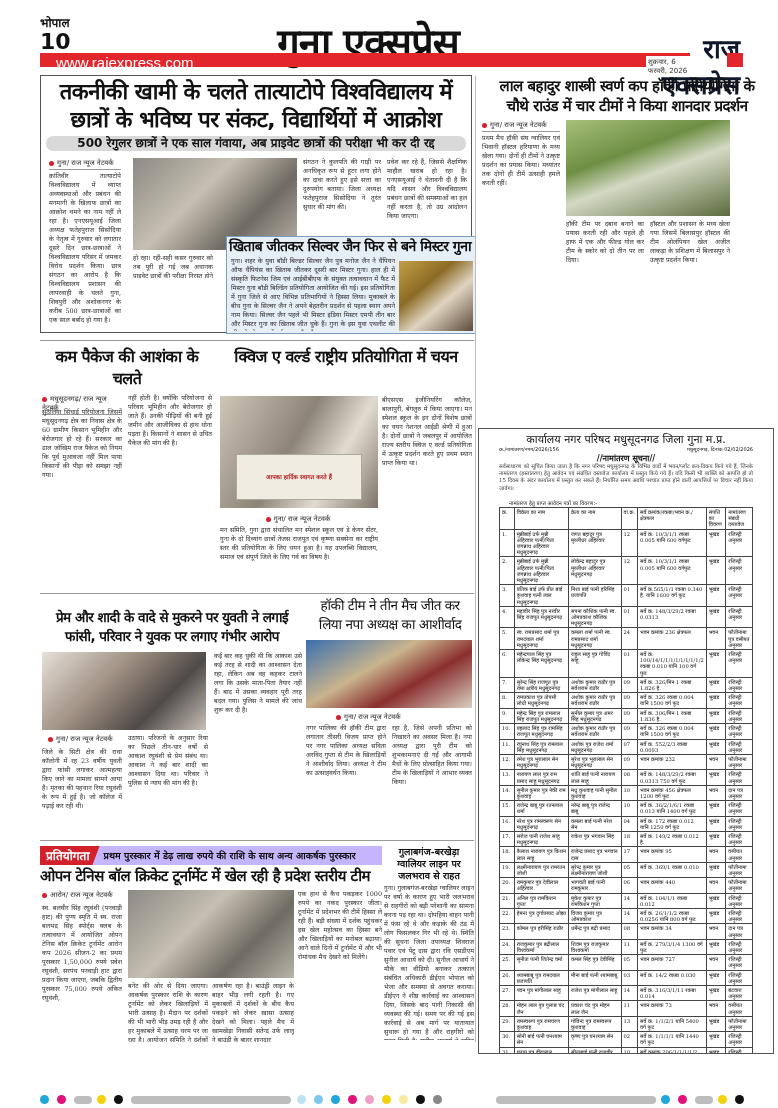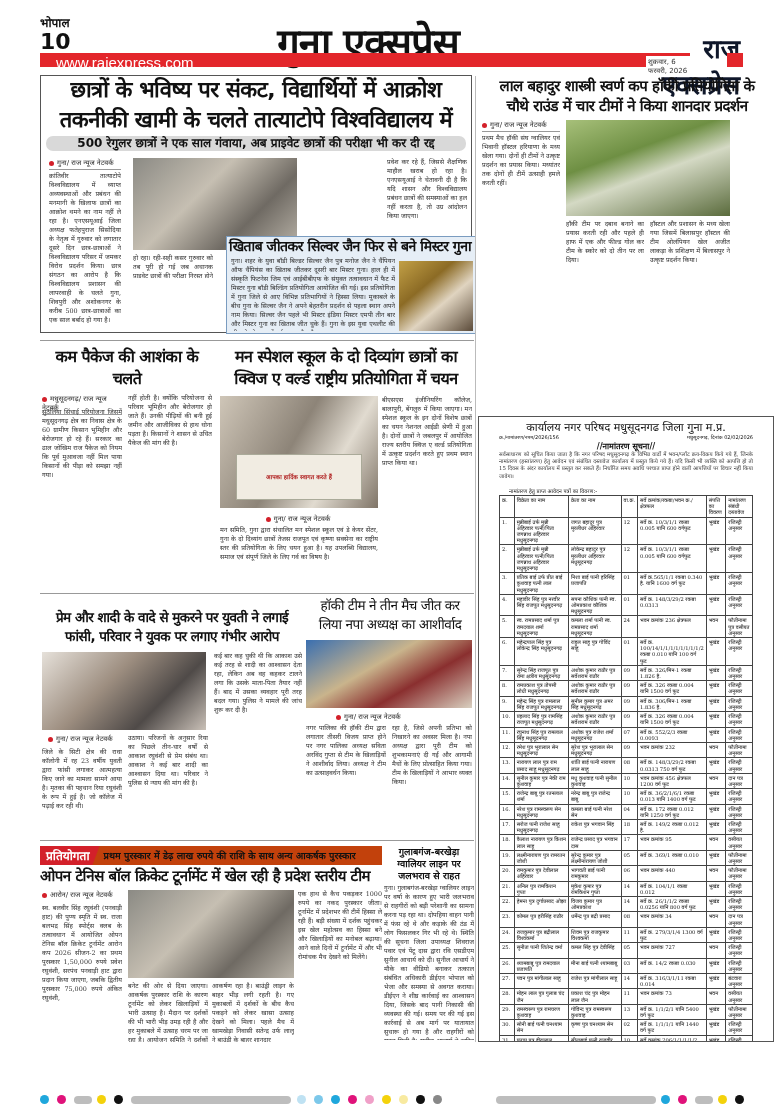--- a/index.html
+++ b/index.html
@@ -39,27 +39,28 @@
 </div>
 <div class="abs masthead-title" style="left:198px;top:14px;width:340px;text-align:center;">गुना एक्सप्रेस</div>
 <div class="abs brand" style="left:620px;top:30px;width:120px;text-align:right;">राज एक्सप्रेस</div>
 <div class="abs redbar" style="left:40px;top:53px;width:650px;">
   <span class="url">www.rajexpress.com</span>
 </div>
 <div class="abs date" style="left:646px;top:56px;width:50px;background:#fff;padding:1px 2px;">शुक्रवार, 6 फरवरी, 2026</div>
 <div class="abs" style="left:727px;top:53px;width:16px;height:14px;background:#e3262b;"></div>
 
 <div class="abs box" style="left:40px;top:75px;width:432px;height:258px;">
+  <div class="h-big" style="font-size:22px;text-align:center;line-height:28px;margin-top:2px;">तकनीकी खामी के चलते तात्याटोपे विश्वविद्यालय में</div>
   <div class="h-big" style="font-size:22px;text-align:center;line-height:28px;">छात्रों के भविष्य पर संकट, विद्यार्थियों में आक्रोश</div>
-  <div class="h-big" style="font-size:22px;text-align:center;line-height:28px;margin-top:2px;">तकनीकी खामी के चलते तात्याटोपे विश्वविद्यालय में</div>
   <div class="sub-banner" style="margin:2px 5px;line-height:15px;">500 रेगुलर छात्रों ने एक साल गंवाया, अब प्राइवेट छात्रों की परीक्षा भी कर दी रद्द</div>
   <div class="abs byline" style="left:8px;top:82px;width:72px;"><span class="dot"></span><span>गुना/ राज न्यूज नेटवर्क</span></div>
   <div class="abs txt" style="left:8px;top:96px;width:72px;height:158px;">क्रांतिवीर तात्याटोपे विश्वविद्यालय में व्याप्त अव्यवस्थाओं और प्रबंधन की मनमानी के खिलाफ छात्रों का आक्रोश थमने का नाम नहीं ले रहा है। एनएसयूआई जिला अध्यक्ष फतेहपुराज सिसोदिया के नेतृत्व में गुरुवार को लगातार दूसरे दिन छात्र-छात्राओं ने विश्वविद्यालय परिसर में जमकर विरोध प्रदर्शन किया। छात्र संगठन का आरोप है कि विश्वविद्यालय प्रशासन की लापरवाही के चलते गुना, शिवपुरी और अशोकनगर के करीब 500 छात्र-छात्राओं का एक साल बर्बाद हो गया है।</div>
   <div class="abs photo" style="left:92px;top:82px;width:164px;height:92px;"></div>
   <div class="abs txt" style="left:92px;top:178px;width:80px;height:24px;">हो रहा। रही-सही कसर गुरुवार को तब पूरी हो गई जब अचानक प्राइवेट छात्रों की परीक्षा निरस्त होने की सूचना दी गई, जिससे परीक्षार्थियों में हड़कंप मच गया। प्रदर्शन के दौरान छात्रों ने प्रशासन के खिलाफ जमकर नारेबाजी की।</div>
+  <div class="abs txt" style="left:262px;top:82px;width:78px;height:78px;">संगठन ने कुलपति की गाड़ी पर अनधिकृत रूप से हूटर लगा होने का दावा करते हुए इसे सत्ता का दुरुपयोग बताया। जिला अध्यक्ष फतेहपुराज सिसोदिया ने तुरंत सुधार की मांग की।</div>
   <div class="abs txt" style="left:346px;top:82px;width:80px;height:78px;">प्रवेश कर रहे हैं, जिससे शैक्षणिक माहौल खराब हो रहा है। एनएसयूआई ने चेतावनी दी है कि यदि शासन और विश्वविद्यालय प्रबंधन छात्रों की समस्याओं का हल नहीं करता है, तो उग्र आंदोलन किया जाएगा।</div>
 </div>
 
 <div class="abs" style="left:226px;top:236px;width:250px;height:98px;background:#e6eef6;border:1px solid #7a9cc0;">
   <div class="h-big" style="font-size:14px;line-height:18px;padding-left:2px;white-space:nowrap;overflow:hidden;">खिताब जीतकर सिल्वर जैन फिर से बने मिस्टर गुना</div>
   <div class="abs txt" style="left:4px;top:20px;width:164px;height:74px;">गुना। शहर के युवा बॉडी बिल्डर सिल्वर जैन पुत्र मनोज जैन ने चैंपियन ऑफ चैंपियंस का खिताब जीतकर दूसरी बार मिस्टर गुना। हाल ही में संस्कृति फिटनेस जिम एवं आईबीबीएफ के संयुक्त तत्वावधान में फैट में मिस्टर गुना बॉडी बिल्डिंग प्रतियोगिता आयोजित की गई। इस प्रतियोगिता में गुना जिले से आए विभिन्न प्रतिभागियों ने हिस्सा लिया। मुकाबले के बीच गुना के सिल्वर जैन ने अपने बेहतरीन प्रदर्शन से पहला स्थान अपने नाम किया। सिल्वर जैन पहले भी मिस्टर इंडिया मिस्टर एमपी तीन बार और मिस्टर गुना का खिताब जीत चुके हैं। गुना के इस युवा एथलीट की जीत से पूरे शहर में हर्ष का माहौल है।</div>
   <div class="abs photo5" style="left:172px;top:24px;width:74px;height:70px;"></div>
 </div>
 
 <div class="abs" style="left:478px;top:76px;width:298px;height:338px;">
@@ -73,31 +74,30 @@
 </div>
 
 <div class="abs" style="left:40px;top:346px;width:174px;height:246px;">
   <div class="h-big" style="font-size:16px;line-height:22px;text-align:center;">कम पैकेज की आशंका के चलते</div>
   <div class="abs byline" style="left:2px;top:48px;width:80px;"><span class="dot"></span><span>मधुसूदनगढ़/ राज न्यूज नेटवर्क</span></div>
   <div class="abs txt" style="left:2px;top:62px;width:80px;height:180px;">सुठलिया सिंचाई परियोजना जिसमें मधुसूदनगढ़ क्षेत्र का निवास क्षेत्र के 60 ग्रामीण किसान भूमिहीन और बेरोजगार हो रहे हैं। सरकार का ढाल जोखिम राज पैकेज को नियम कि पूर्व मुआवजा नहीं मिल पाया किसानों की पीड़ा को समझा नहीं गया।</div>
   <div class="abs txt" style="left:88px;top:48px;width:84px;height:194px;">नहीं होती है। क्योंकि परियोजना से परिवार भूमिहीन और बेरोजगार हो जाते हैं। उनकी पीढ़ियों की बनी हुई जमीन और आजीविका से हाथ धोना पड़ता है। किसानों ने शासन से उचित पैकेज की मांग की है।</div>
 </div>
 
 <div class="abs" style="left:218px;top:346px;width:256px;height:246px;">
-  <div class="h-big" style="font-size:16px;line-height:22px;text-align:center;">मन स्पेशल स्कूल के दो दिव्यांग छात्रों का</div>
   <div class="h-big" style="font-size:16px;line-height:22px;text-align:center;">क्विज ए वर्ल्ड राष्ट्रीय प्रतियोगिता में चयन</div>
   <div class="abs photo3" style="left:2px;top:50px;width:158px;height:112px;">
     <div class="abs" style="left:16px;top:58px;width:126px;height:46px;background:#f1ece2;border:1px solid #aa9;font-size:6px;text-align:center;color:#b02020;padding-top:18px;font-weight:bold;">आपका हार्दिक स्वागत करते हैं</div>
   </div>
   <div class="abs byline" style="left:20px;top:168px;width:120px;text-align:center;border:none;"><span class="dot"></span><span>गुना/ राज न्यूज नेटवर्क</span></div>
   <div class="abs txt" style="left:2px;top:180px;width:158px;height:62px;">मन समिति, गुना द्वारा संचालित मन स्पेशल स्कूल एवं डे केयर सेंटर, गुना के दो दिव्यांग छात्रों तेजस राजपूत एवं कृष्णा सक्सेना का राष्ट्रीय स्तर की प्रतियोगिता के लिए चयन हुआ है। यह उपलब्धि विद्यालय, समाज एवं संपूर्ण जिले के लिए गर्व का विषय है।</div>
   <div class="abs txt" style="left:164px;top:50px;width:90px;height:192px;">बीएसएस इंजीनियरिंग कॉलेज, बालापुरी, बेंगलुरु में किया जाएगा। मन स्पेशल स्कूल के इन दोनों विशेष छात्रों का चयन नेशनल आईडी श्रेणी में हुआ है। दोनों छात्रों ने जबलपुर में आयोजित राज्य स्तरीय क्विज ए वर्ल्ड प्रतियोगिता में उत्कृष्ट प्रदर्शन करते हुए प्रथम स्थान प्राप्त किया था।</div>
 </div>
 
-<div class="abs box" style="left:478px;top:416px;width:296px;height:626px;padding:2px 20px;overflow:hidden;">
+<div class="abs box" style="left:478px;top:428px;width:296px;height:626px;padding:2px 20px;overflow:hidden;">
   <div style="font-size:11px;text-align:center;font-family:'DejaVu Serif',serif;">कार्यालय नगर परिषद मधुसूदनगढ जिला गुना म.प्र.</div>
   <div style="display:flex;justify-content:space-between;font-size:5px;">
     <span>क्र./नामांतरण/नपम/2026/156</span>
     <span>मधुसूदनगढ़, दिनांक 02/02/2026</span>
   </div>
   <div style="font-size:8px;text-align:center;font-weight:bold;">//नामांतरण सूचना//</div>
   <div class="txt" style="font-size:5.4px;line-height:7.2px;height:36px;">सर्वसाधारण को सूचित किया जाता है कि नगर परिषद मधुसूदनगढ़ के विभिन्न वार्डों में भवन/प्लॉट क्रय-विक्रय किये गये हैं, जिनके नामांतरण (हस्तांतरण) हेतु आवेदन एवं संबंधित दस्तावेज कार्यालय में प्रस्तुत किये गये हैं। यदि किसी भी व्यक्ति को आपत्ति हो तो 15 दिवस के अंदर कार्यालय में प्रस्तुत कर सकते हैं। निर्धारित समय अवधि पश्चात प्राप्त होने वाली आपत्तियों पर विचार नहीं किया जावेगा।</div>
   <div style="font-size:5.4px;padding-left:10px;">नामांतरण हेतु प्राप्त आवेदन पत्रों का विवरण:-</div>
   <table class="notice">
     <thead>
@@ -413,21 +413,21 @@
 <div class="abs" style="left:306px;top:596px;width:168px;height:240px;">
   <div class="h-big" style="font-size:13.5px;line-height:19px;text-align:center;font-weight:normal;">हॉकी टीम ने तीन मैच जीत कर</div>
   <div class="h-big" style="font-size:13.5px;line-height:19px;text-align:center;font-weight:normal;">लिया नपा अध्यक्ष का आशीर्वाद</div>
   <div class="abs photo4" style="left:0;top:44px;width:166px;height:68px;"></div>
   <div class="abs byline" style="left:30px;top:116px;width:100px;border:none;"><span class="dot"></span><span>गुना/ राज न्यूज नेटवर्क</span></div>
   <div class="abs txt" style="left:0;top:128px;width:80px;height:110px;">नगर पालिका की हॉकी टीम द्वारा लगातार तीसरी विजय प्राप्त होने पर नगर पालिका अध्यक्ष सविता अरविंद गुप्ता से टीम के खिलाड़ियों ने आशीर्वाद लिया। अध्यक्ष ने टीम का उत्साहवर्धन किया।</div>
   <div class="abs txt" style="left:86px;top:128px;width:80px;height:110px;">रहा है, जिसे अपनी प्रतिभा को निखारने का अवसर मिला है। नपा अध्यक्ष द्वारा पूरी टीम को शुभकामनाएं दी गईं और आगामी मैचों के लिए प्रोत्साहित किया गया। टीम के खिलाड़ियों ने आभार व्यक्त किया।</div>
 </div>
 
 <div class="abs" style="left:40px;top:846px;width:342px;height:196px;">
-  <div style="display:flex;align-items:center;background:#c2410c;">
+  <div style="display:flex;align-items:center;background:#c4b5fd;">
     <span class="tag-red">प्रतियोगता</span>
     <span style="font-size:9.5px;font-weight:bold;padding-left:4px;white-space:nowrap;">प्रथम पुरस्कार में डेढ़ लाख रुपये की राशि के साथ अन्य आकर्षक पुरस्कार</span>
   </div>
   <div class="h-big" style="font-size:15px;line-height:22px;white-space:nowrap;">ओपन टेनिस बॉल क्रिकेट टूर्नामेंट में खेल रही है प्रदेश स्तरीय टीम</div>
   <div class="abs byline" style="left:2px;top:44px;width:80px;border:none;"><span class="dot"></span><span>आरोन/ राज न्यूज नेटवर्क</span></div>
   <div class="abs txt" style="left:2px;top:58px;width:80px;height:138px;">स्व. बलवीर सिंह रघुवंशी (पनवाड़ी हाट) की पुण्य स्मृति में स्व. राजा बलभद्र सिंह स्पोर्ट्स क्लब के तत्वावधान में आयोजित ओपन टेनिस बॉल क्रिकेट टूर्नामेंट आरोन कप 2026 सीजन-2 का प्रथम पुरस्कार 1,50,000 रुपये प्रवेश रघुवंशी, सरपंच पनवाड़ी हाट द्वारा प्रदान किया जाएगा, जबकि द्वितीय पुरस्कार 75,000 रुपये अंकित रघुवंशी,</div>
   <div class="abs photo" style="left:88px;top:44px;width:166px;height:88px;"></div>
   <div class="abs txt" style="left:88px;top:136px;width:80px;height:60px;">बनेट की ओर से दिया जाएगा। आकर्षक पुरस्कार राशि के कारण टूर्नामेंट को लेकर खिलाड़ियों में भारी उत्साह है। मैदान पर दर्शकों की भी भारी भीड़ उमड़ रही है और हर मुकाबले में उत्साह चरम पर जा रहा है। आयोजन समिति ने दर्शकों के लिए भी विशेष</div>
   <div class="abs txt" style="left:172px;top:136px;width:82px;height:60px;">आकर्षण रहा है। बाउंड्री लाइन के बाहर भीड़ लगी रहती है। गए मुकाबलों में दर्शकों के बीच कैच पकड़ने को लेकर खासा उत्साह देखने को मिला। पहले मैच में खामखेड़ा निवासी सतेन्द्र उर्फ लालू ने बाउंड्री के बाहर शानदार</div>
   <div class="abs txt" style="left:258px;top:44px;width:84px;height:152px;">एक हाथ से कैच पकड़कर 1000 रुपये का नकद पुरस्कार जीता। टूर्नामेंट में प्रदेशभर की टीमें हिस्सा ले रही हैं। बड़ी संख्या में दर्शक पहुंचकर इस खेल महोत्सव का हिस्सा बने और खिलाड़ियों का मनोबल बढ़ाया। आने वाले दिनों में टूर्नामेंट में और भी रोमांचक मैच देखने को मिलेंगे।</div>

